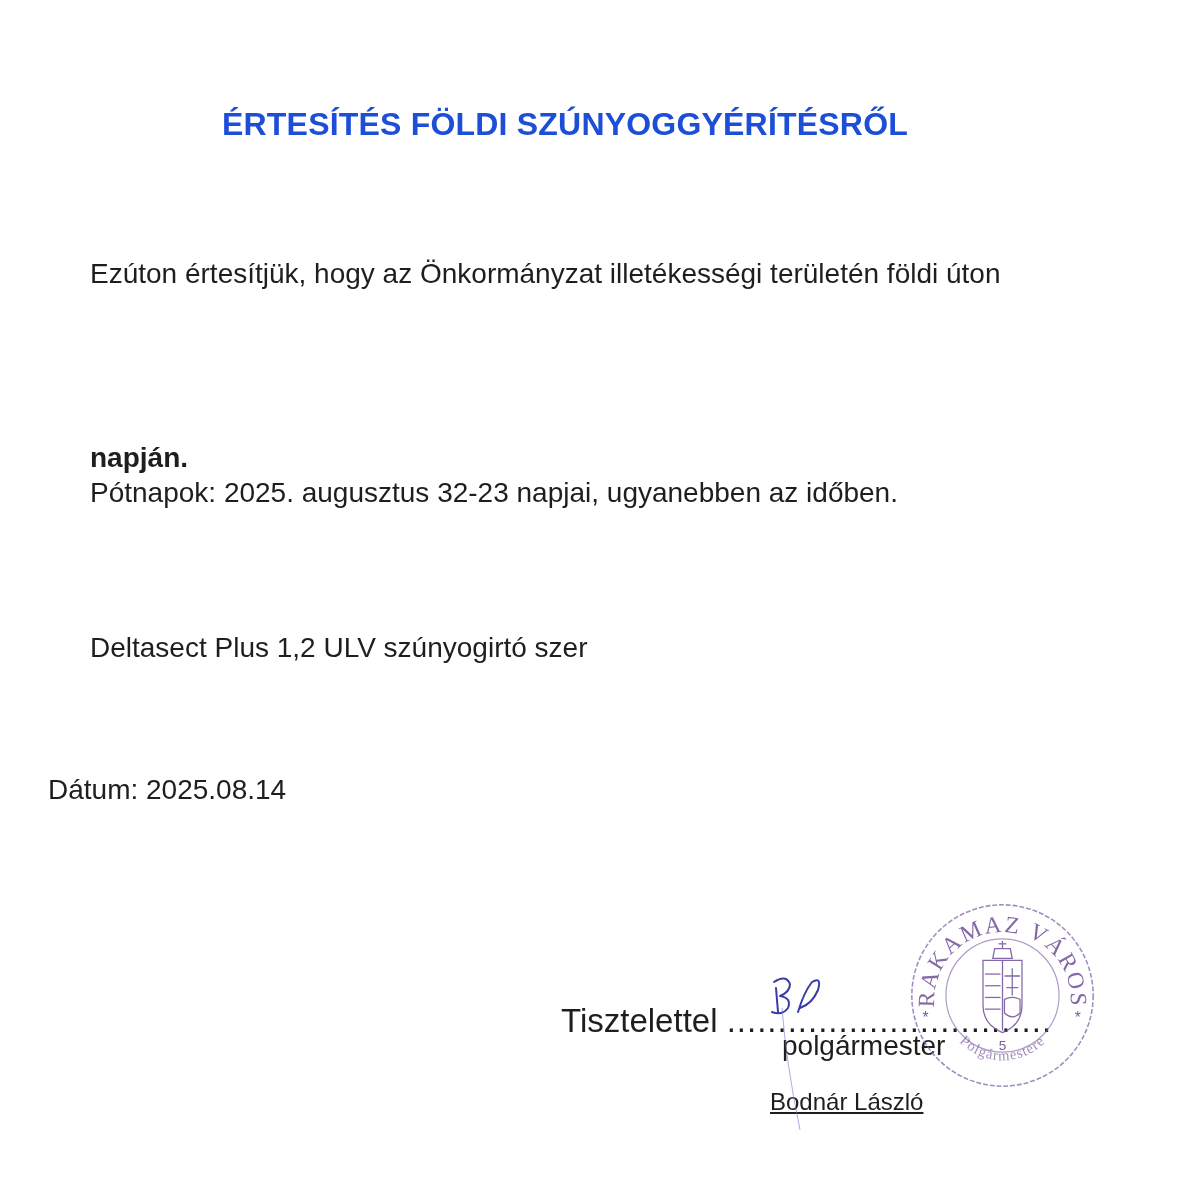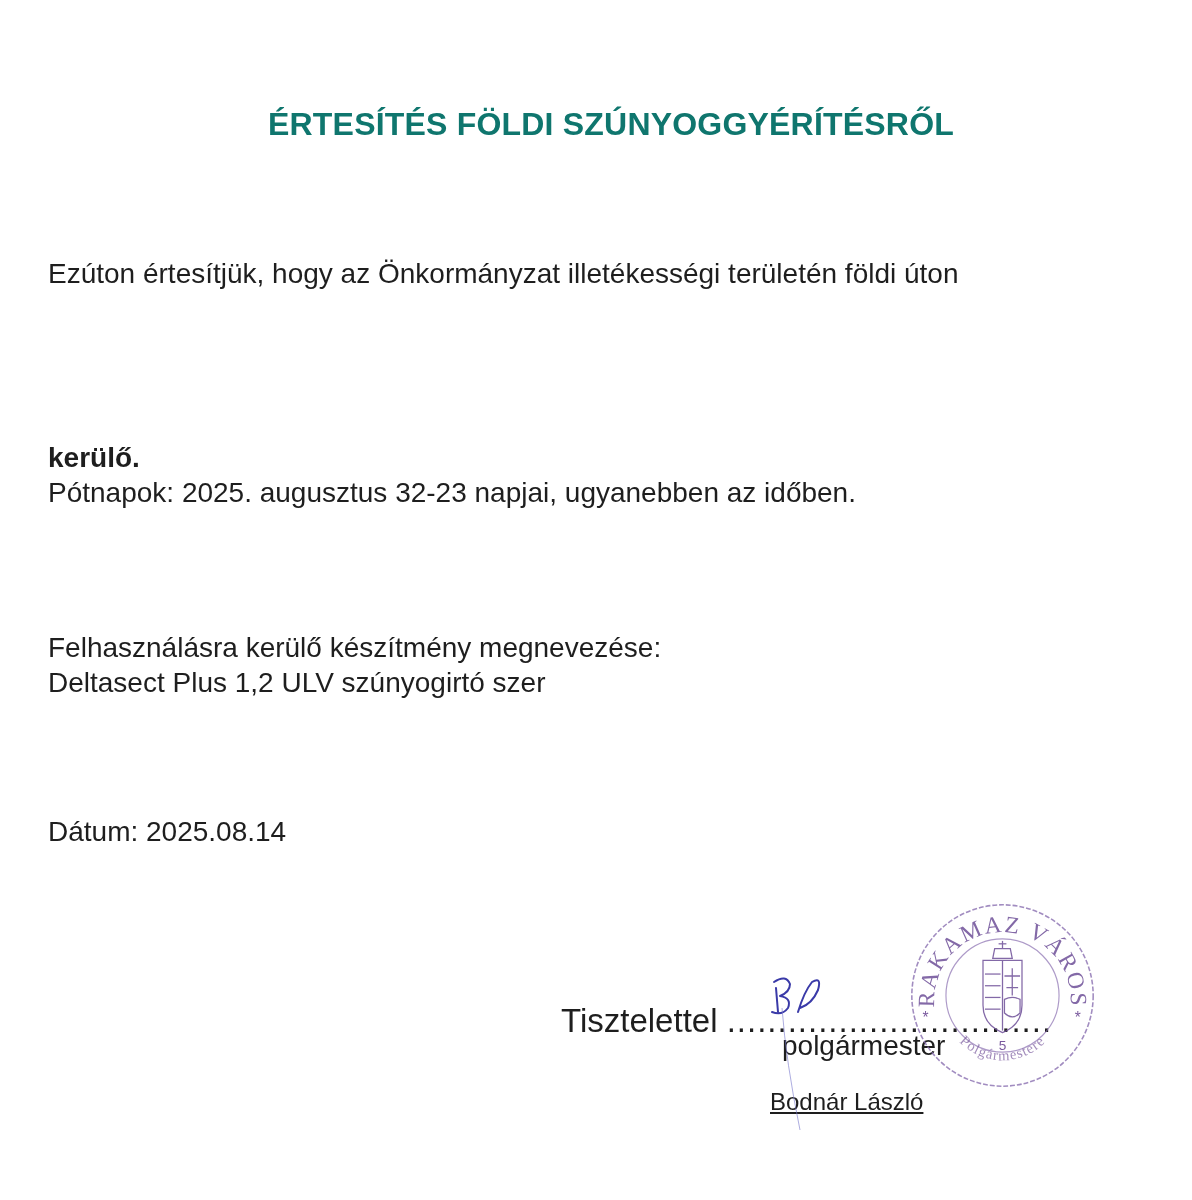--- a/index.html
+++ b/index.html
@@ -1,50 +1,49 @@
 <!DOCTYPE html>
 <html><head>
 <meta charset="utf-8">
 <style>
   html, body { margin:0; padding:0; background:#ffffff; }
   body { width:1192px; height:1200px; position:relative; overflow:hidden;
          font-family:"Liberation Sans", sans-serif; color:#1e1e1e; }
   .abs { position:absolute; }
   .title { left:0; width:1130px; top:106px; text-align:center; font-weight:bold;
-           font-size:32px; letter-spacing:0.2px; color:#0f766e;padding-left:46px; }
+           font-size:32px; letter-spacing:0.2px; color:#1d4ed8; }
   .para { left:48px; font-size:28px; line-height:35px; color:#1e1e1e; }
   .p1 { top:256px; width:1040px; }
   .p2 { top:440px; width:1040px; text-align:justify; }
   .p3 { top:630px; width:900px; }
-  .p4 { top:814px; }
+  .p4 { top:772px; }
   .b { font-weight:bold; }
-  .line { display:block; white-space:nowrap; }
+  .line { display:block; white-space:nowrap;margin-left:42px; }
   .sig { left:561px; top:1002px; font-size:33px; white-space:nowrap; }
   .dots { letter-spacing:1px; }
   .name { left:770px; top:1088px; font-size:24px;text-decoration:underline; }
   .role { left:782px; top:1030px; font-size:28px; }
   .stamp { left:905px; top:898px; width:195px; height:195px; }
   .signature { left:760px; top:972px; width:70px; height:160px; }
 </style>
 </head>
 <body>
 
 <div class="abs title">ÉRTESÍTÉS FÖLDI SZÚNYOGGYÉRÍTÉSRŐL</div>
 
 <div class="abs para p1">
   <span class="line">Ezúton értesítjük, hogy az Önkormányzat illetékességi területén földi úton</span>
 </div>
 
 <div class="abs para p2">
-  <span class="line b">kerülő.</span>
+  <span class="line b">napján.</span>
   <span class="line">Pótnapok: 2025. augusztus 32-23 napjai, ugyanebben az időben.</span>
 </div>
 
 <div class="abs para p3">
-  <span class="line">Felhasználásra kerülő készítmény megnevezése:</span>
   <span class="line">Deltasect Plus 1,2 ULV szúnyogirtó szer</span>
 </div>
 
 <div class="abs para p4">Dátum: 2025.08.14</div>
 
 <div class="abs sig">
   <span>Tisztelettel</span>
   <span class="dots">................................</span>
 </div>
 <div class="abs name">Bodnár László</div>

